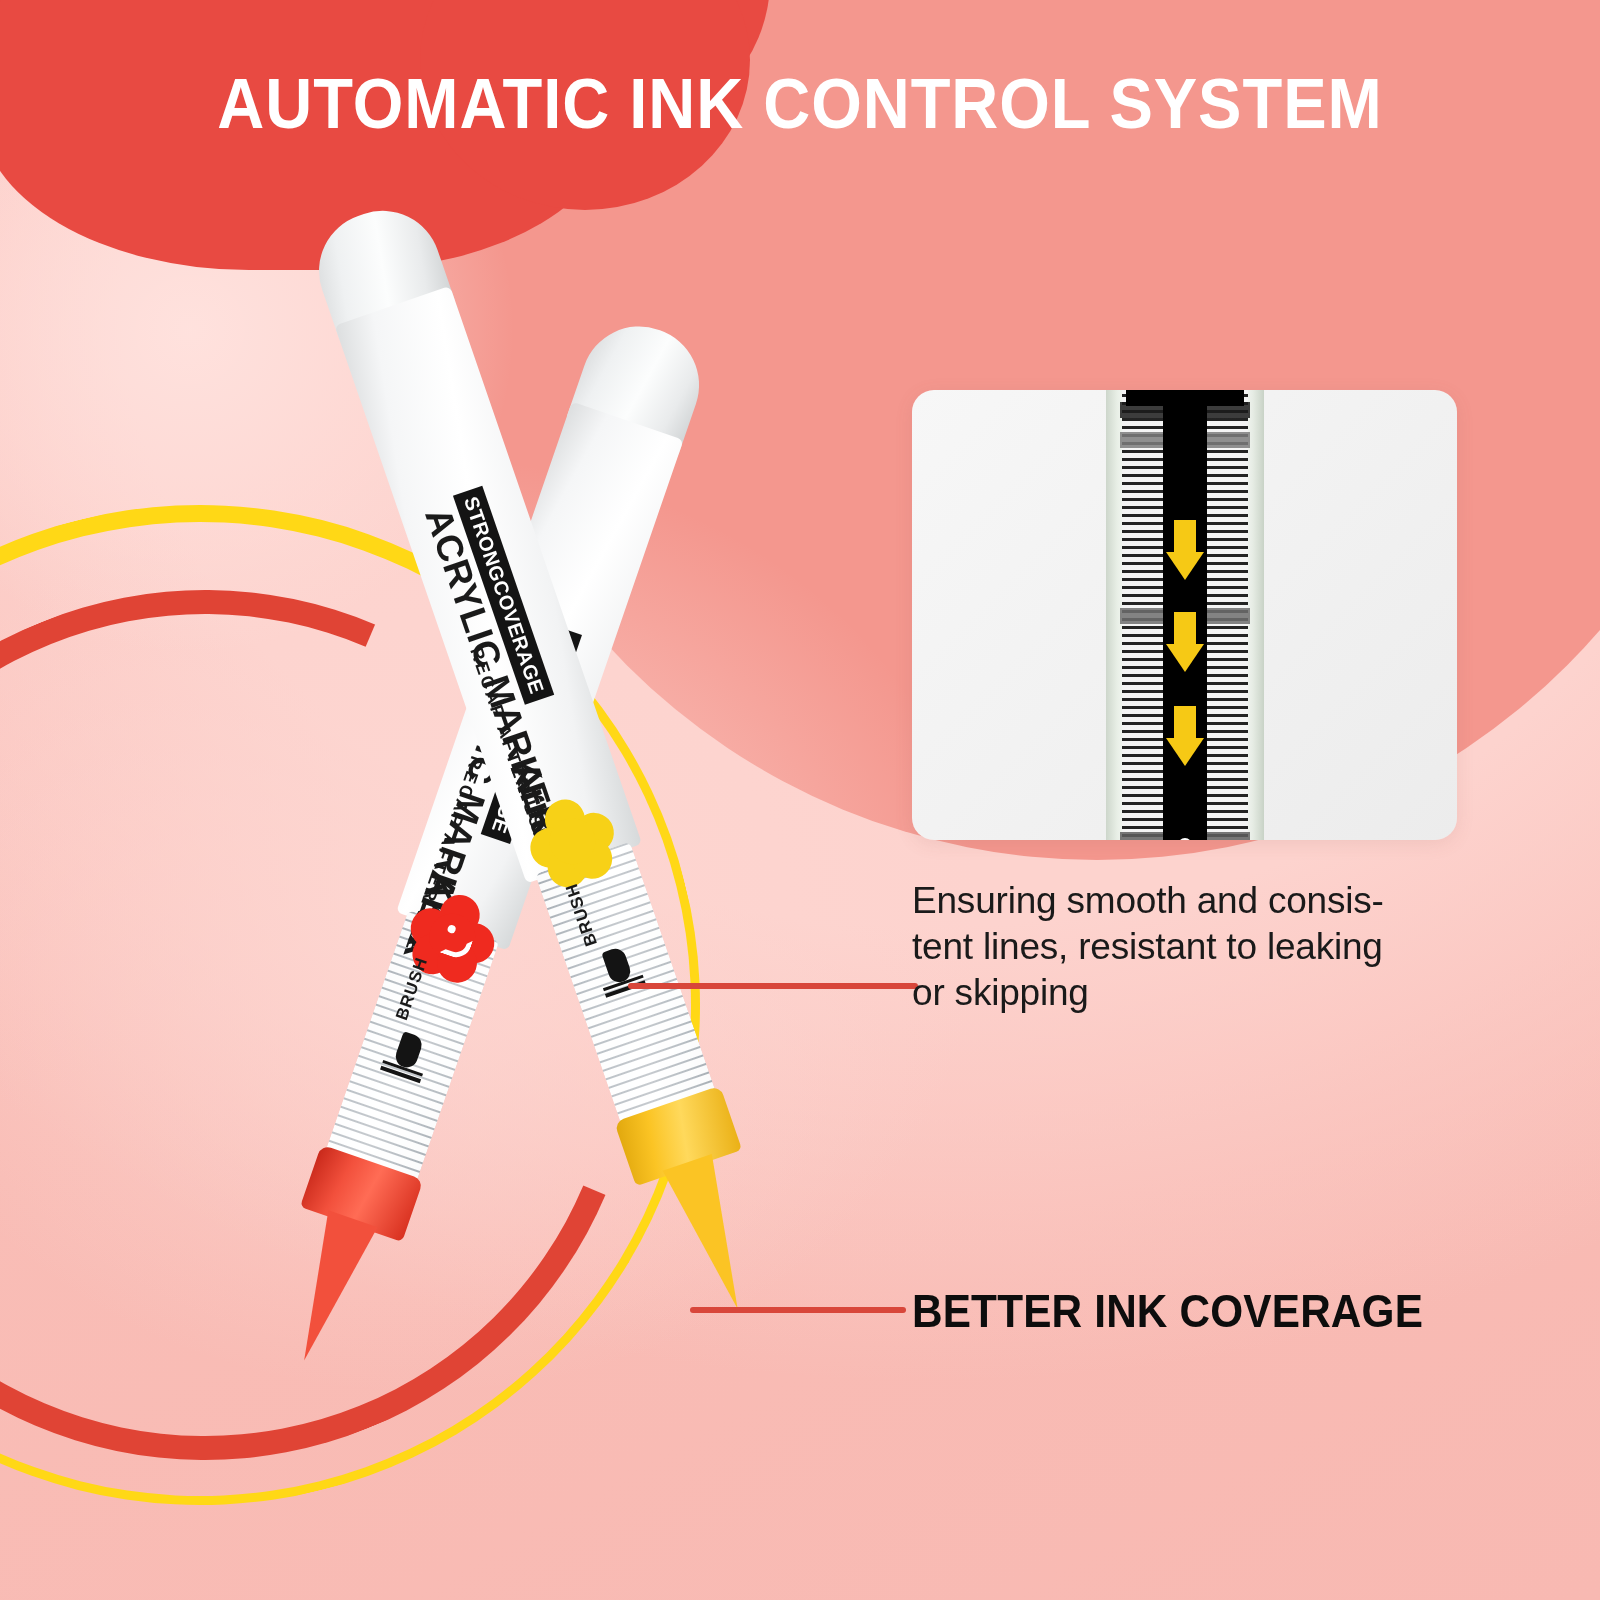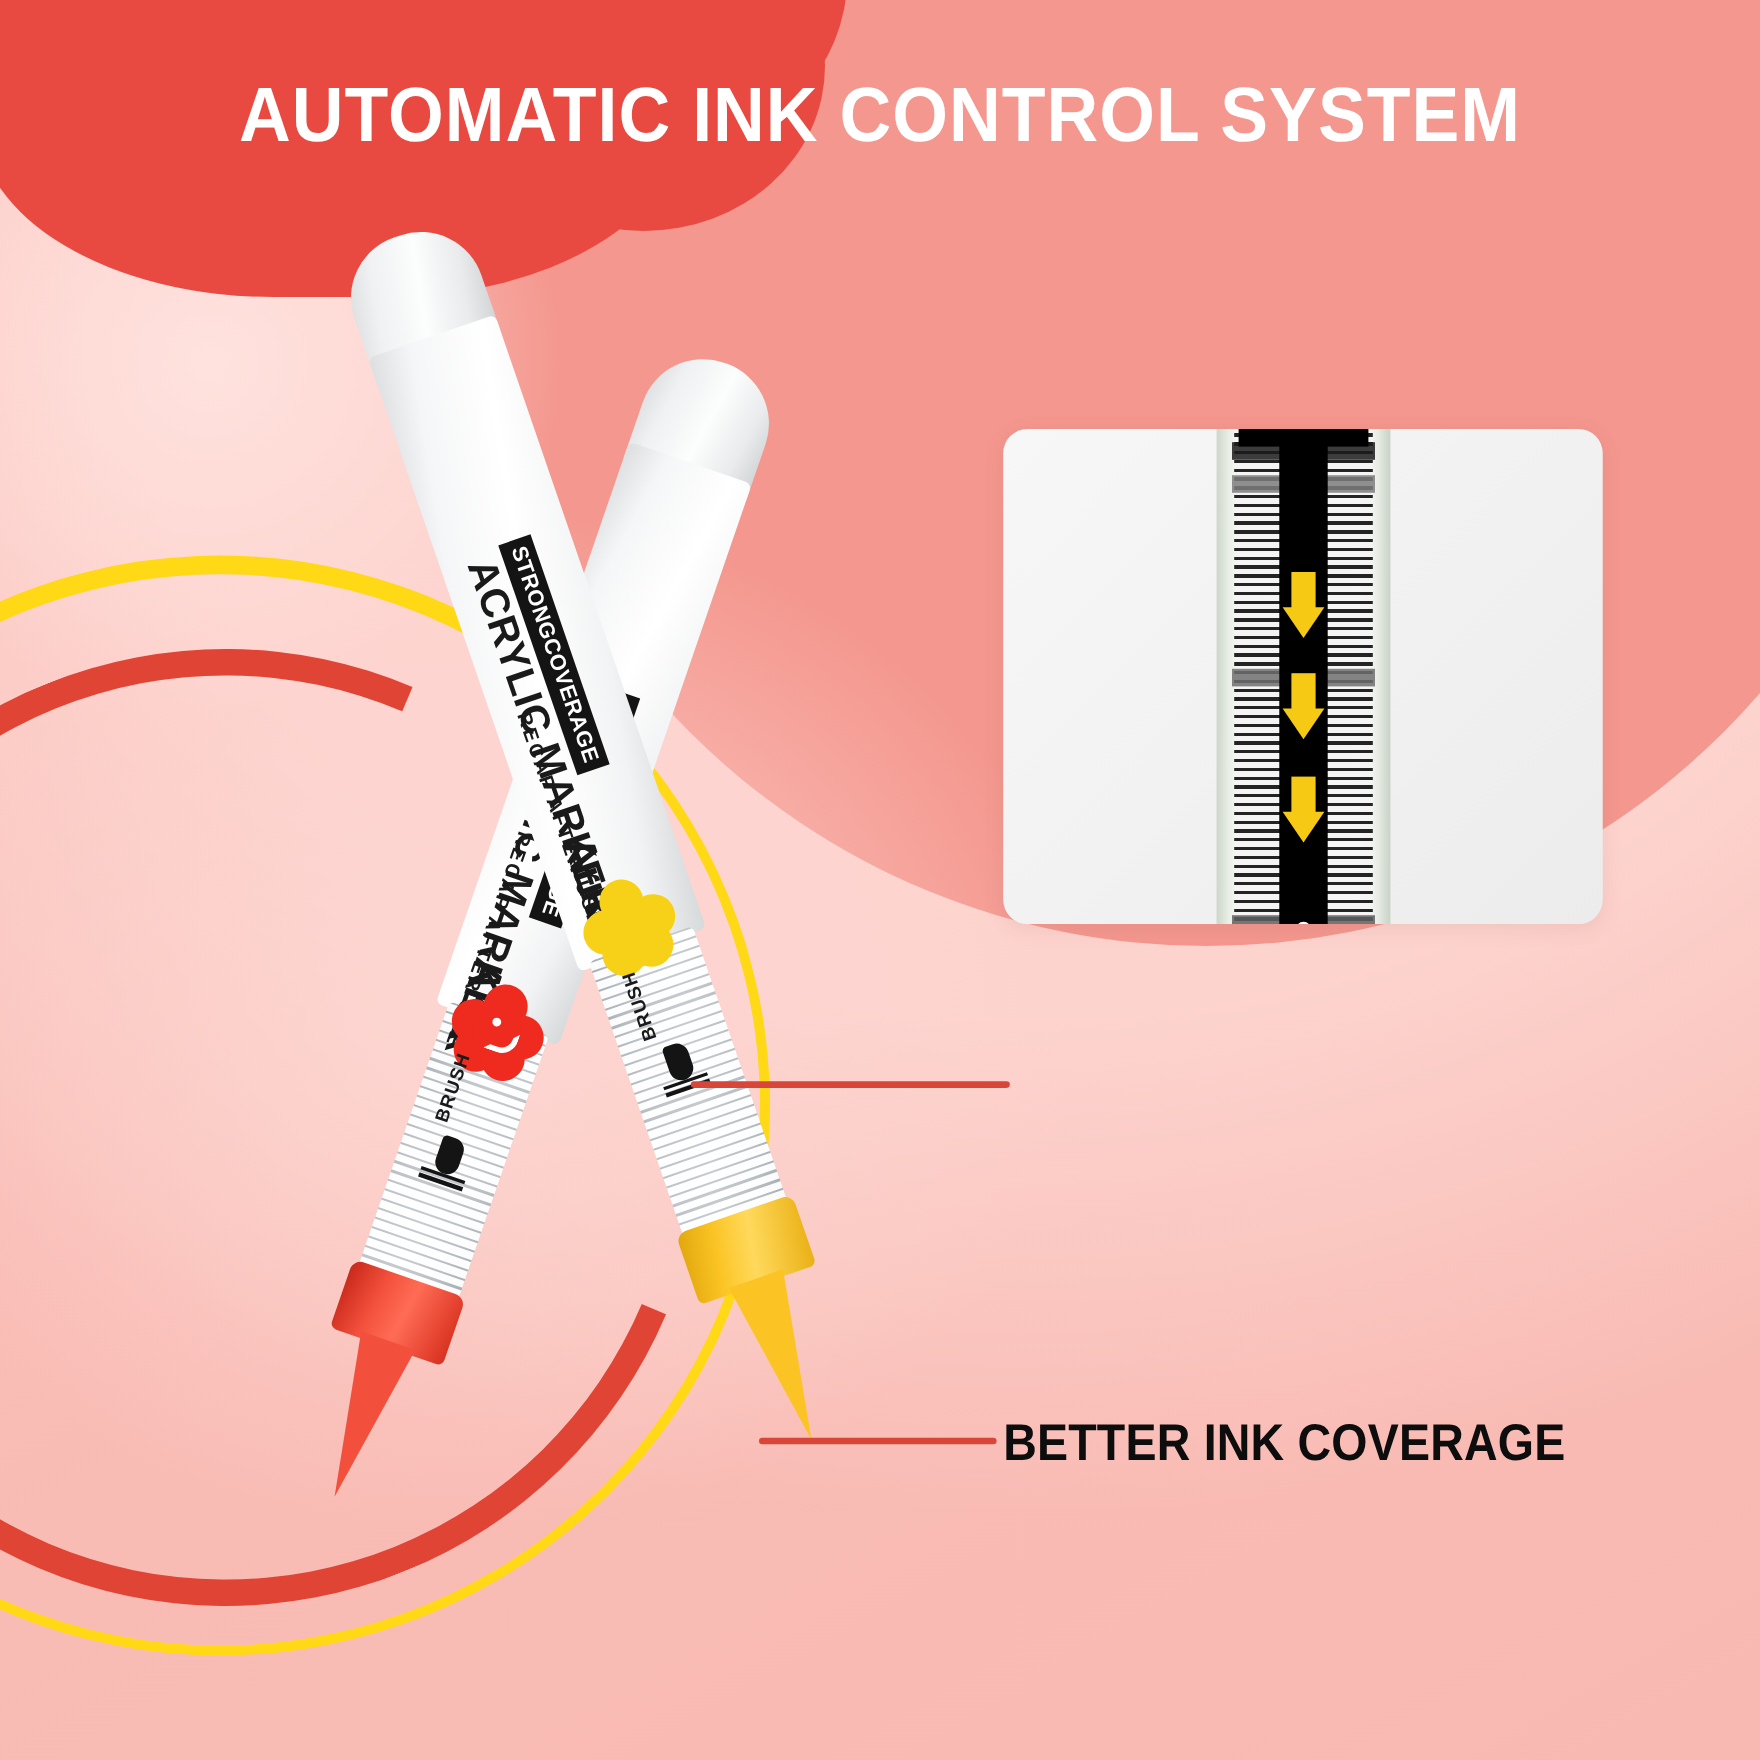--- a/index.html
+++ b/index.html
@@ -350,17 +350,20 @@
           <div class="head"></div>
       </div>
       <div class="arrow a3">
         <div class="shaft"></div>
           <div class="head"></div>
       </div>
     </div>
   </div>
 
   <div class="leader" style="left:628px; top:983px; width:290px;"></div>
+  <div class="callout-body" style="left:912px; top:878px; white-space:pre-line;">Ensuring smooth and consis-
+tent lines, resistant to leaking
+or skipping</div>
 
   <div class="leader" style="left:690px; top:1307px; width:216px;"></div>
   <div class="callout-head" style="left:912px; top:1283px;">BETTER INK COVERAGE</div>
 
 </div>
 
 </body></html>

